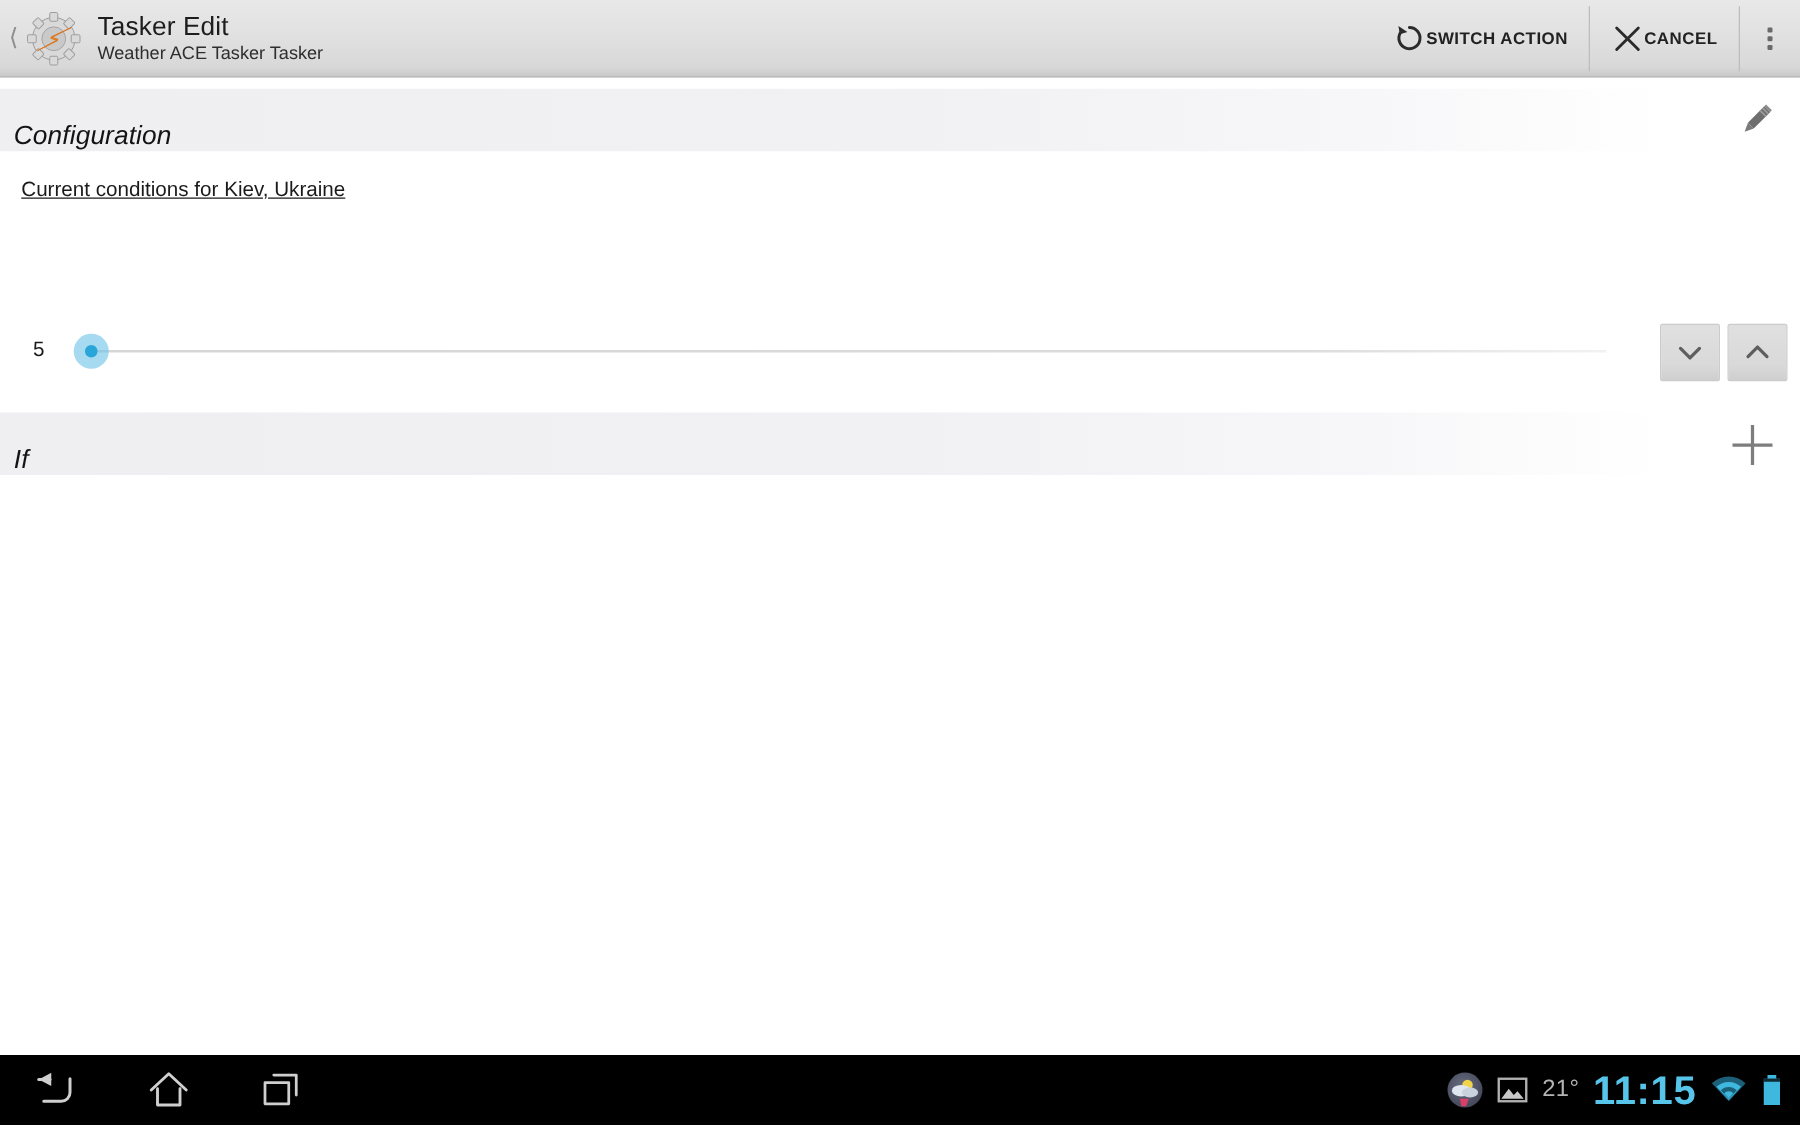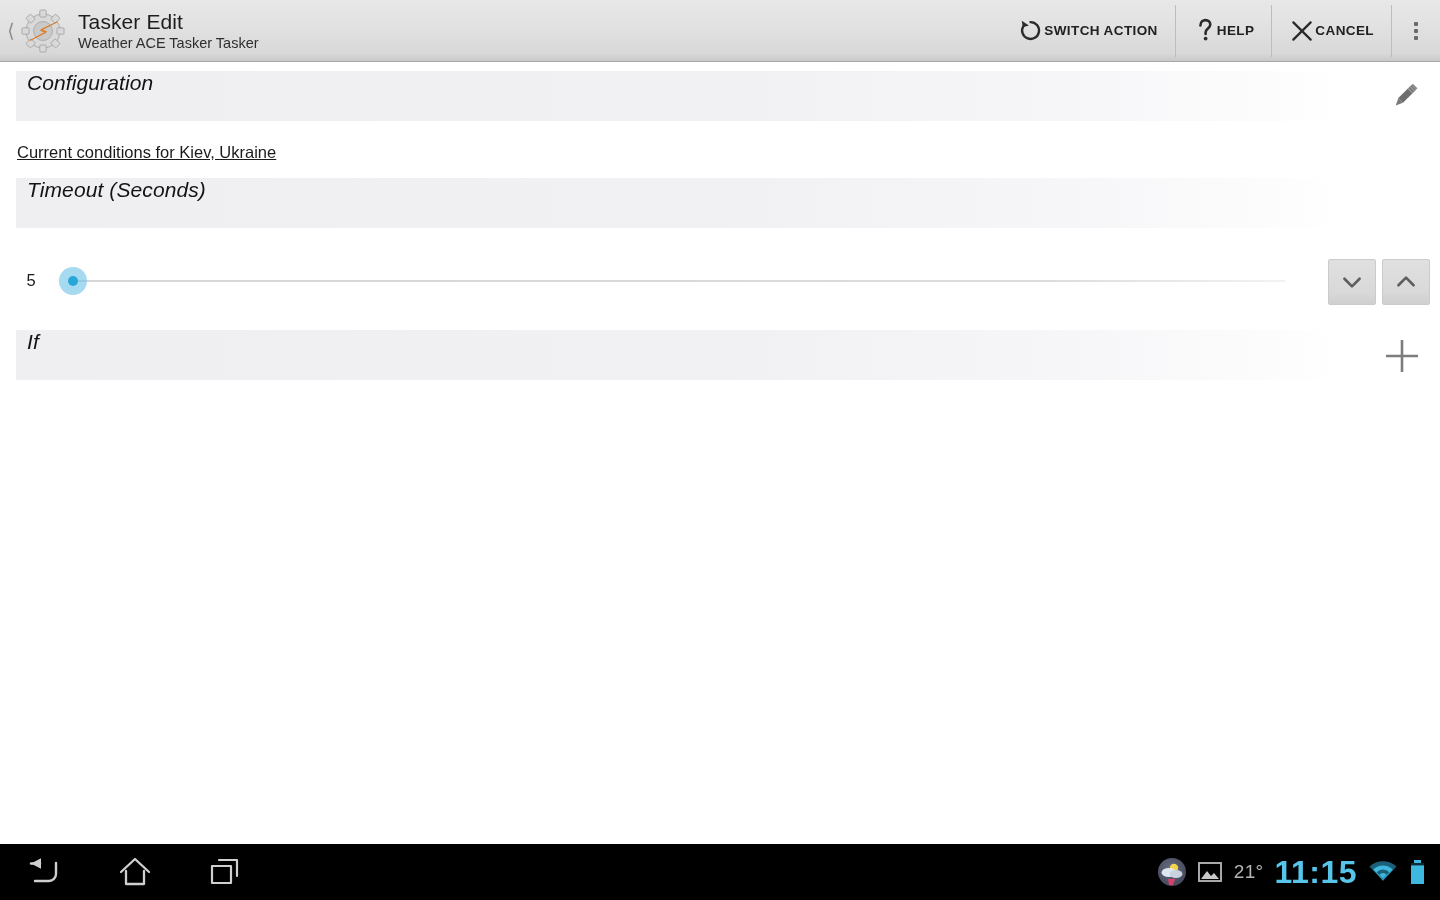--- a/index.html
+++ b/index.html
@@ -101,26 +101,26 @@
   #overflow-btn i {
     display: block;
     width: 4px; height: 4px;
     background: #6a6a6a;
     border-radius: 1px;
   }
 
   
   .section-band {
     position: absolute;
-    left: 16px;
+    left: 0;
     width: 1330px;
     height: 50px;
     background: linear-gradient(to right, #efeff1 0%, #f1f1f3 55%, #f7f7f9 82%, #ffffff 100%);
     display: flex;
-    align-items: flex-start;
+    align-items: flex-end;
   }
   .section-band .band-title {
     font-style: italic;
     font-size: 21px;
     color: #131313;
     padding-left: 11px;
     letter-spacing: 0.1px;
   }
 
   
@@ -280,27 +280,20 @@
     <div id="actionbar">
 
       <div class="action-btn">
         <svg class="action-ico" width="27" height="27" viewBox="0 0 24 24">
           <path d="M 12,4.5 A 7.5,7.5 0 1 1 5.6,8.2" fill="none" stroke="#2b2b2b" stroke-width="2.1" stroke-linecap="round"></path>
           <path d="M 4.2,3.4 L 5.2,9.2 L 10.6,7.6 Z" fill="#2b2b2b"></path>
         </svg>
         <span class="action-label">SWITCH ACTION</span>
       </div>
 
-      <div class="action-btn">
-        <svg class="action-ico" width="24" height="27" viewBox="0 0 24 27">
-          <path d="M 7.4,8.4 C 7.4,4.6 10.4,3.1 12.4,3.1 C 15.2,3.1 17.3,4.9 17.3,7.6 C 17.3,11.4 12.6,11.6 12.6,15.4 L 12.6,17.0" fill="none" stroke="#2b2b2b" stroke-width="2.6" stroke-linecap="round"></path>
-          <circle cx="12.6" cy="21.6" r="1.9" fill="#2b2b2b"></circle>
-        </svg>
-        <span class="action-label">HELP</span>
-      </div>
 
       <div class="action-btn">
         <svg class="action-ico" width="26" height="26" viewBox="0 0 24 24">
           <path d="M 4,4 L 20,20 M 20,4 L 4,20" fill="none" stroke="#2b2b2b" stroke-width="2.1" stroke-linecap="round"></path>
         </svg>
         <span class="action-label">CANCEL</span>
       </div>
 
       <div id="overflow-btn">
         <i></i>
@@ -322,23 +315,20 @@
         <path d="M 19.5,27.5 L 26.1,27.5 L 22.8,34.5 Z" fill="#7a7a7a"></path>
         <rect x="19.5" y="7" width="6.6" height="2.2" fill="#8c8c8c"></rect>
         <rect x="19.5" y="10.2" width="6.6" height="1.5" fill="#9a9a9a"></rect>
         <rect x="19.5" y="13.0" width="6.6" height="1.5" fill="#9a9a9a"></rect>
       </g>
     </svg>
   </div>
 
   <div class="row-text" style="top:143px;text-decoration:underline;">Current conditions for Kiev, Ukraine</div>
 
-  <div class="section-band" style="top:178px;">
-    <span class="band-title">Timeout (Seconds)</span>
-  </div>
 
   <div id="slider-value">5</div>
   <div id="slider-track"></div>
   <div id="slider-thumb"></div>
 
   <div class="stepper-btn" id="stepper-down">
     <svg width="26" height="26" viewBox="0 0 24 24">
       <path d="M 5,9 L 12,16 L 19,9" fill="none" stroke="#5e5e5e" stroke-width="2.4" stroke-linecap="round" stroke-linejoin="round"></path>
     </svg>
   </div>

